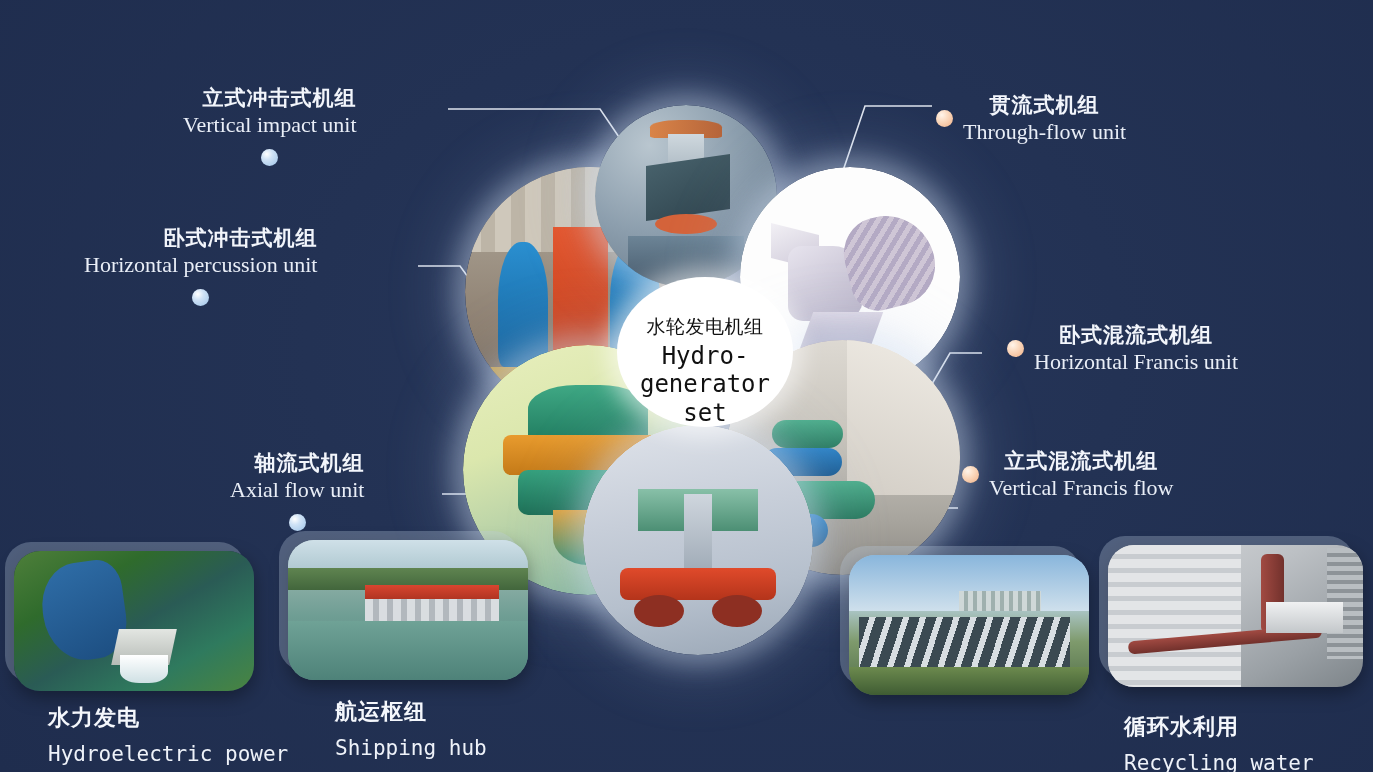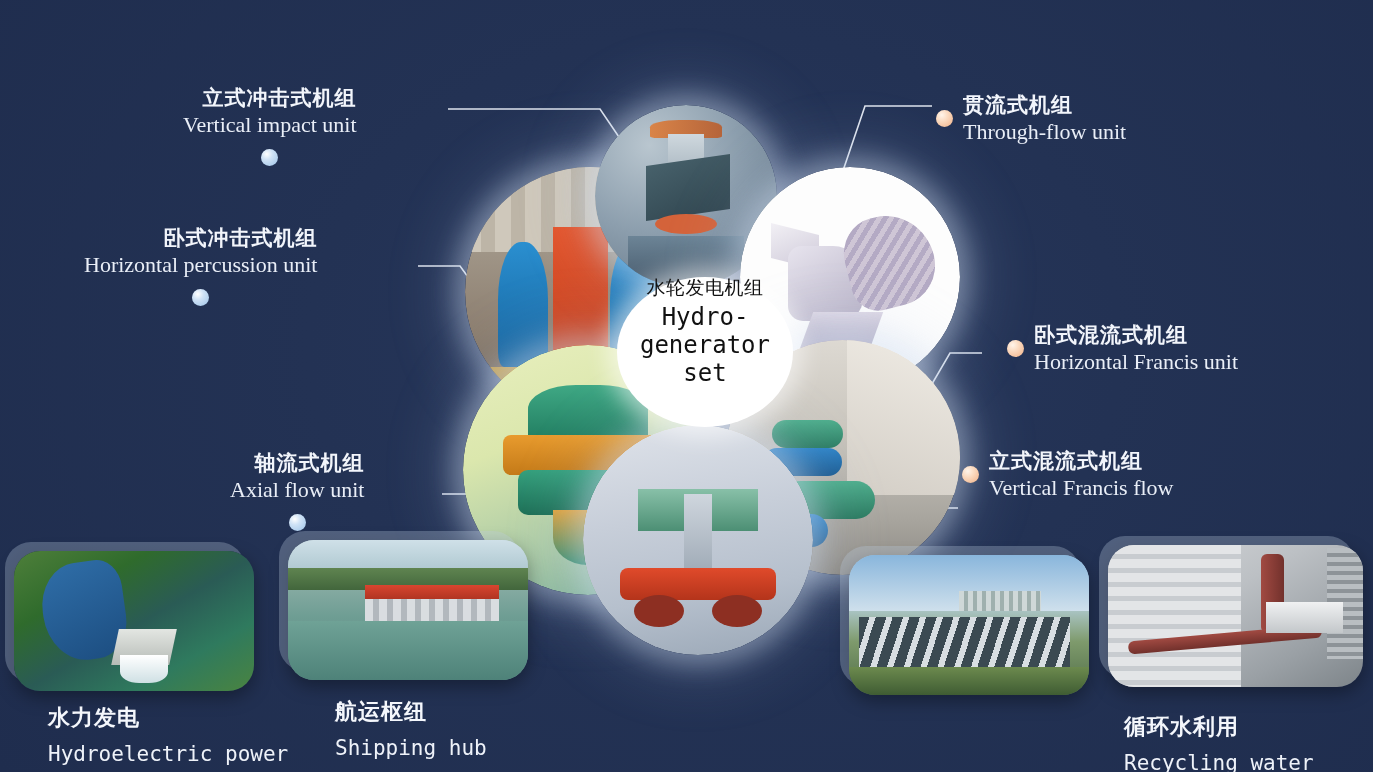--- a/index.html
+++ b/index.html
@@ -145,21 +145,21 @@
   .center-oval {
     position: absolute;
     left: 162px; top: 172px;
     width: 176px; height: 150px;
     background: #ffffff;
     border-radius: 50%;
     box-shadow: 0 0 22px 10px rgba(255,255,255,0.55);
     display: flex;
     flex-direction: column;
     align-items: center;
-    justify-content: flex-start;
+    justify-content: flex-end;
     z-index: 6;
   }
   .center-cn {
     font-family: "Liberation Sans", sans-serif;
     font-size: 19px;
     color: #111;
     letter-spacing: .5px;
     line-height: 1.15;
   }
   .center-en {
@@ -173,21 +173,21 @@
 
   
   .callout {
     position: absolute;
     display: flex;
     align-items: center;
     gap: 10px;
     z-index: 5;
   }
   .callout .txt { white-space: nowrap; }
-  .callout.right .txt { text-align: left; }
+  .callout.right .txt { text-align: center; }
   .callout.left { flex-direction: column; }
   .callout.left .txt { text-align: right; }
   .lbl-cn {
     font-family: "Liberation Sans", sans-serif;
     font-size: 21px;
     font-weight: bold;
     color: #f2f5fb;
     letter-spacing: 1px;
     line-height: 1.25;
   }

